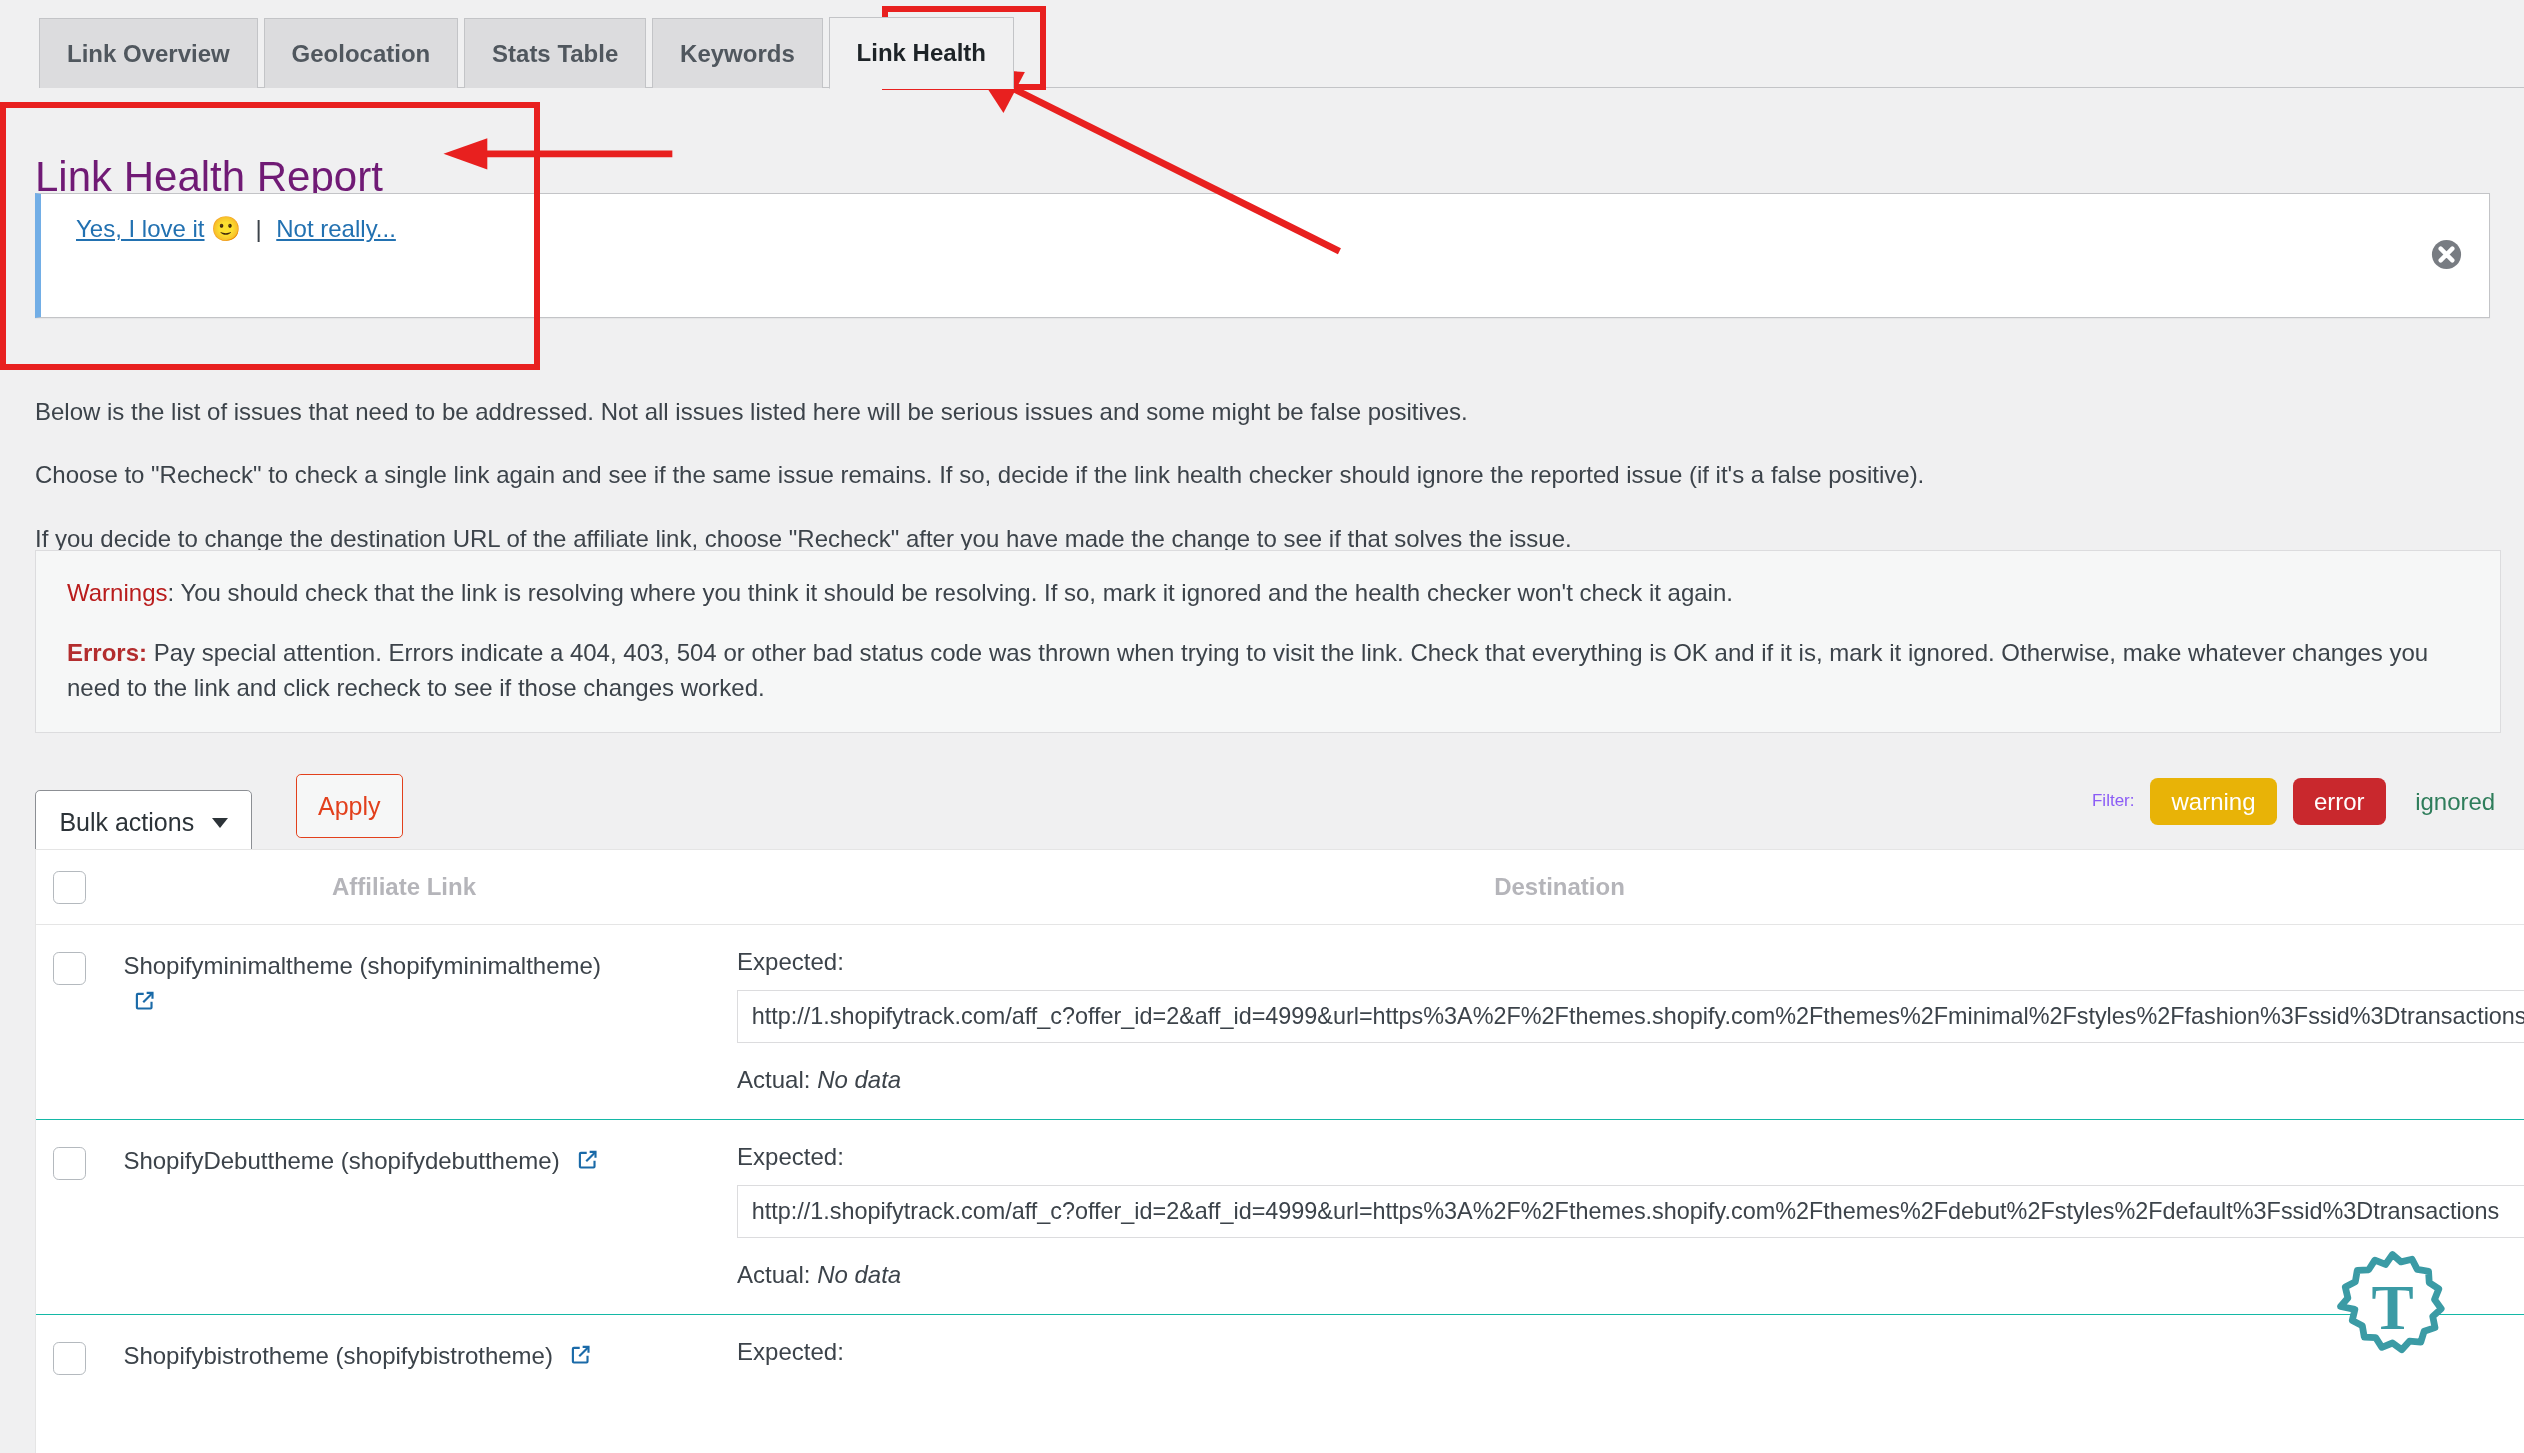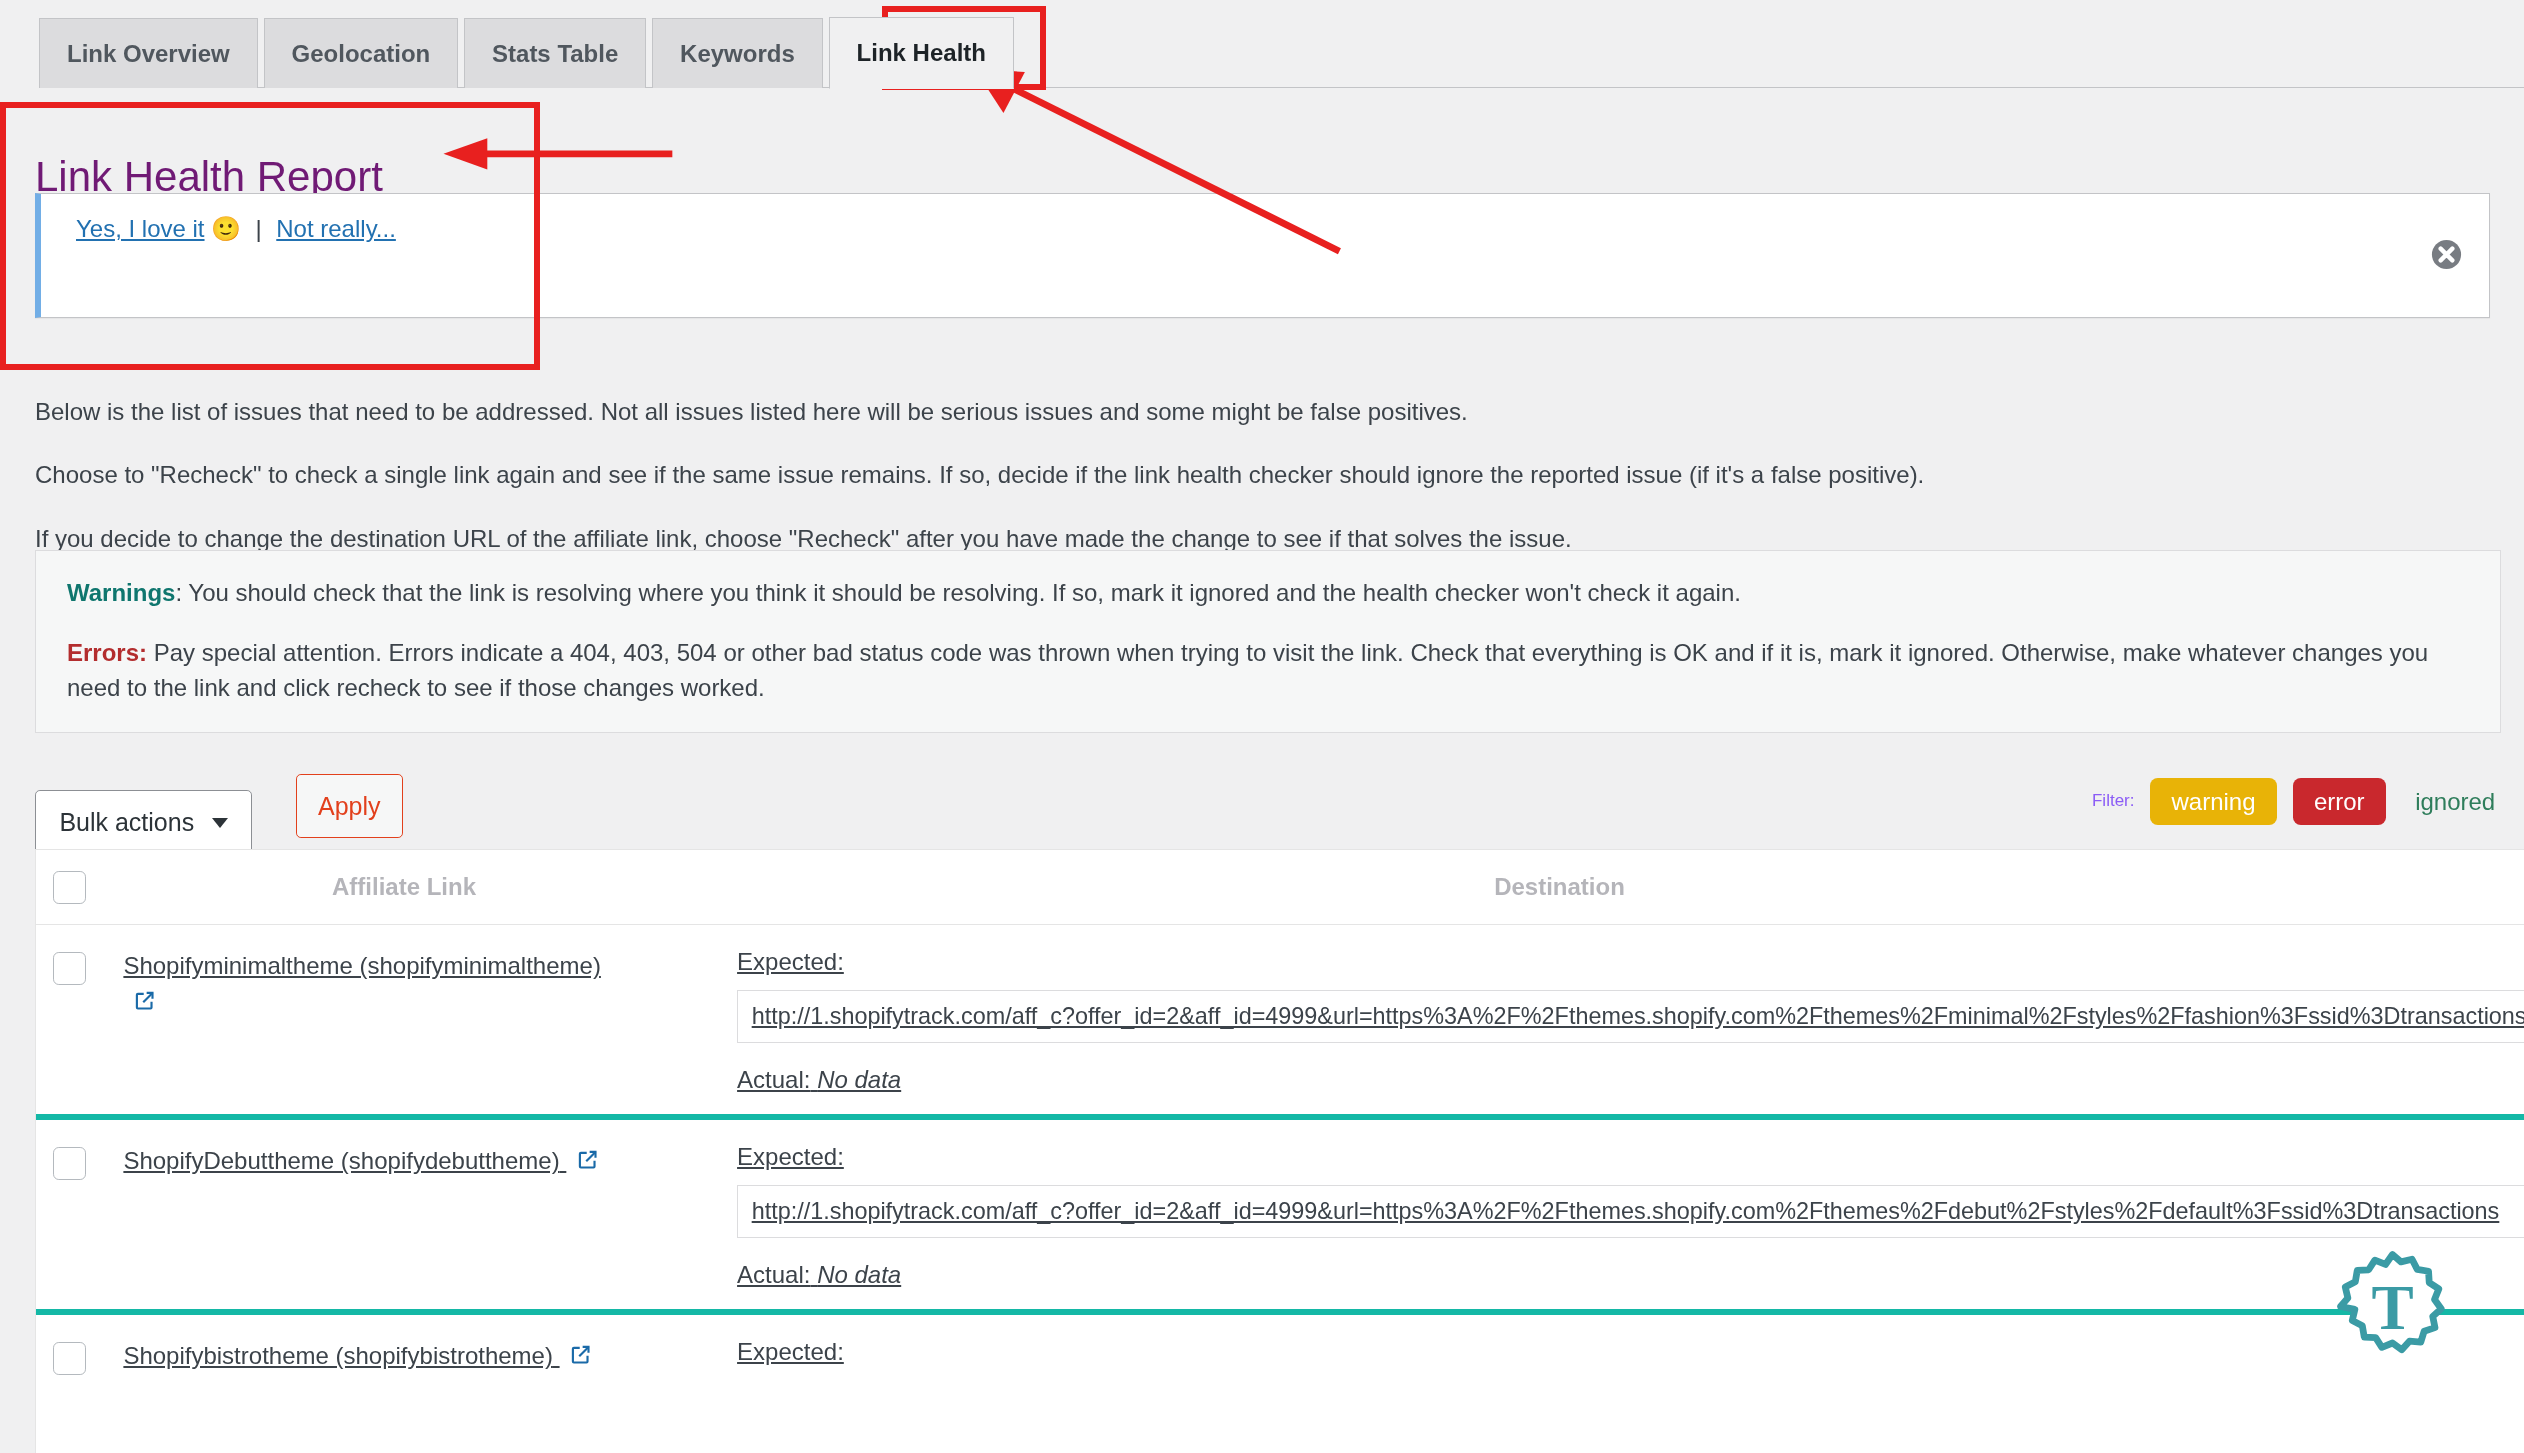--- a/index.html
+++ b/index.html
@@ -136,21 +136,21 @@
     background: #f6f7f7;
     padding: 25px 31px 27px 31px;
   }
   .infobox p {
     margin: 0 0 25px 0;
     font-size: 24px;
     line-height: 1.45;
     color: #3c434a;
   }
   .infobox p:last-child { margin-bottom: 0; }
-  .lbl-warning { color: #0f766e; font-weight: 700; margin-top: 28px; }
+  .lbl-warning { color: #b91c1c; font-weight: 400; margin-top: 28px; }
   .lbl-error { color: #b32d2e; font-weight: 600; }
 
   
   .toolbar {
     position: absolute;
     top: 774px;
     left: 35px;
     width: 2466px;
     height: 64px;
   }
@@ -254,24 +254,23 @@
     width: 33px; height: 33px;
     border: 1px solid #b4b9be;
     border-radius: 5.8px;
     background: #fff;
     box-sizing: border-box;
     cursor: pointer;
   }
 
   .trow {
     display: flex;
-    border-bottom: 6px solid #14b8a6;
+    border-bottom: 1px solid #14b8a6;
     min-height: 195px;
     box-sizing: border-box;
-    text-decoration: underline;
   }
   .trow .col-cb { align-items: flex-start; padding-top: 27px; }
   .cell-link {
     padding: 23.4px 9.7px 9.7px 21.4px;
     font-size: 24px;
     color: #3c434a;
     line-height: 1.5;
   }
   .ext-icon { display: inline-block; vertical-align: -1.9px; margin-left: 9.7px; }
   .cell-dest { padding: 23.4px 0 17.5px 0; }

